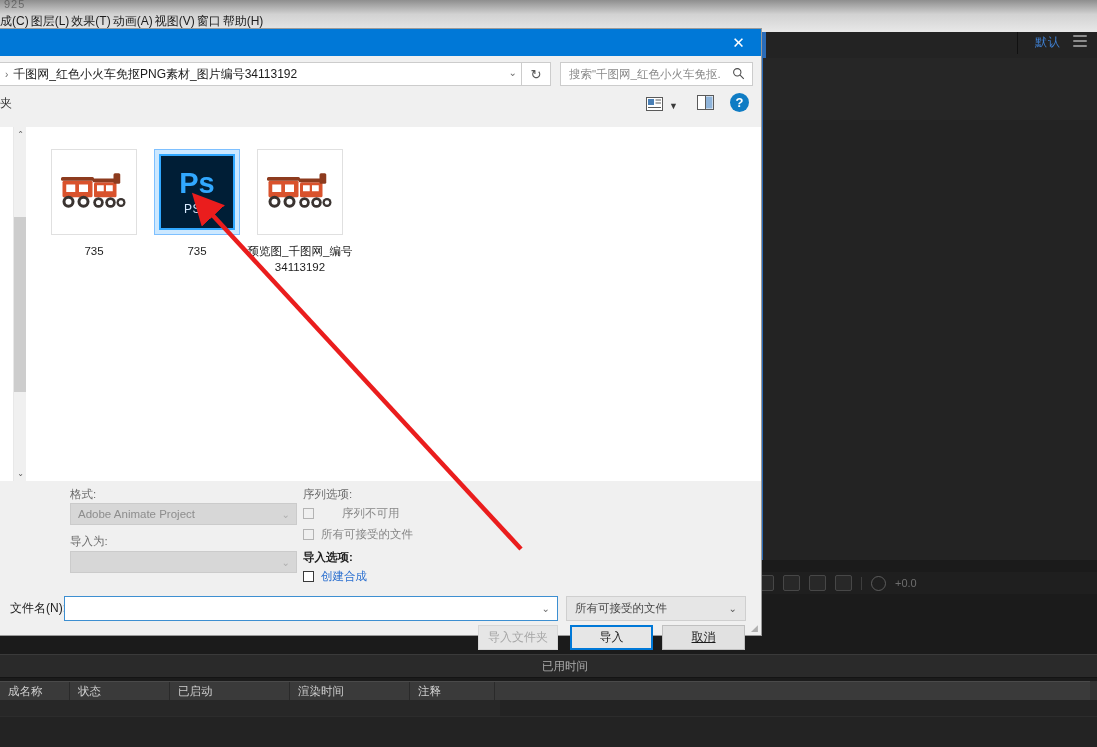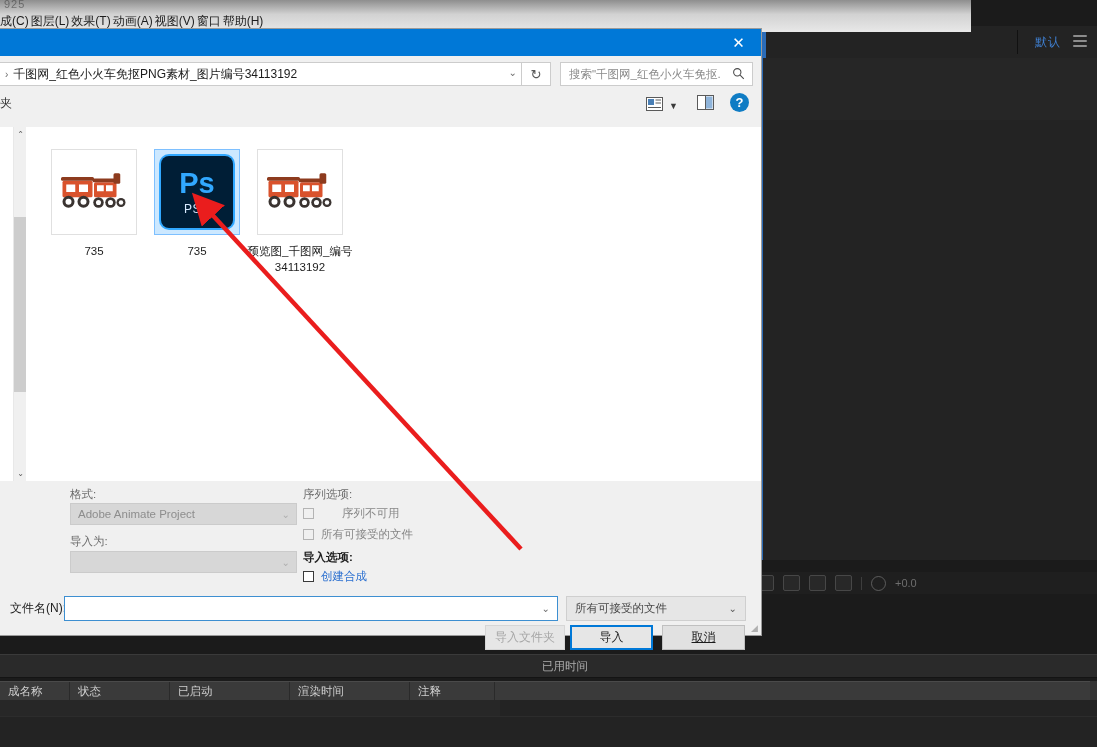--- a/index.html
+++ b/index.html
@@ -5,21 +5,21 @@
   html,body{margin:0;padding:0;}
   body{
     width:1097px;height:747px;overflow:hidden;
     font-family:"Liberation Sans","DejaVu Sans",sans-serif;
     background:#1e1e1e;position:relative;
   }
 
   
   #ae-root{position:absolute;left:0;top:0;width:1097px;height:747px;background:#1b1b1b;}
   #ae-menubar{
-    position:absolute;left:0;top:0;width:971px;height:32px;
+    position:absolute;left:0;top:0;width:1097px;height:32px;
     background:linear-gradient(#8e8e8e 0%,#d2d2d2 45%,#e8e8e8 100%);
   }
   #ae-title{
     position:absolute;left:4px;top:-2px;font-size:11px;color:#3a3a3a;
     letter-spacing:1px;opacity:.55;
   }
   #ae-menuitems{position:absolute;left:0;top:12px;height:19px;display:flex;align-items:center;}
   #ae-menuitems .mi{
     font-size:12px;color:#1d1d1d;padding:0 1px;white-space:nowrap;cursor:default;
   }
@@ -162,21 +162,21 @@
     width:86px;height:86px;margin:0 auto;border:1px solid #e0e0e0;background:#fff;
     display:flex;align-items:center;justify-content:center;box-sizing:border-box;
   }
   .thumb-frame.sel{
     border:1px solid #7ec0ff;background:#cce8ff;
   }
   .file-label{
     margin-top:9px;font-size:11.5px;color:#1c1c1c;line-height:1.35;word-wrap:break-word;
   }
   .psd-tile{
-    width:72px;height:72px;background:#001e36;border-radius:8px;
+    width:72px;height:72px;background:#001e36;border-radius:0;
     box-shadow:0 0 0 2px #31a8ff;position:relative;
     display:flex;flex-direction:column;align-items:center;justify-content:center;
   }
   .psd-tile .ps{font-size:29px;font-weight:bold;color:#31a8ff;line-height:1;font-family:"Liberation Sans",sans-serif;}
   .psd-tile .ext{font-size:12px;color:#d8eaff;margin-top:4px;letter-spacing:.5px;}
 
   
   #options{
     position:absolute;left:26px;top:452px;width:735px;height:108px;background:#f0f0f0;
   }
@@ -452,21 +452,21 @@
     <div id="fn-input">
       <span class="ivalue"></span>
       <span class="cv">⌄</span>
     </div>
     <div id="ft-select">
       <span class="val">所有可接受的文件</span>
       <span class="cv">⌄</span>
     </div>
   </div>
 
-  <div class="dlg-btn disabled" style="left:478px;top:596px;width:80px;margin-left:7px;">导入文件夹</div>
+  <div class="dlg-btn disabled" style="left:478px;top:596px;width:80px;">导入文件夹</div>
   <div class="dlg-btn primary" style="left:570px;top:596px;width:83px;">导入</div>
   <div class="dlg-btn" style="left:662px;top:596px;width:83px;text-decoration:underline;">取消</div>
 
   <div id="dlg-resize">◢</div>
 </div>
 
 <svg id="arrow-svg">
   <defs>
     <marker id="ah" markerWidth="7" markerHeight="7" refX="2.4" refY="3.5" orient="auto">
       <path d="M0,0 L7,3.5 L0,7 Z" fill="#ea1d1d"></path>

